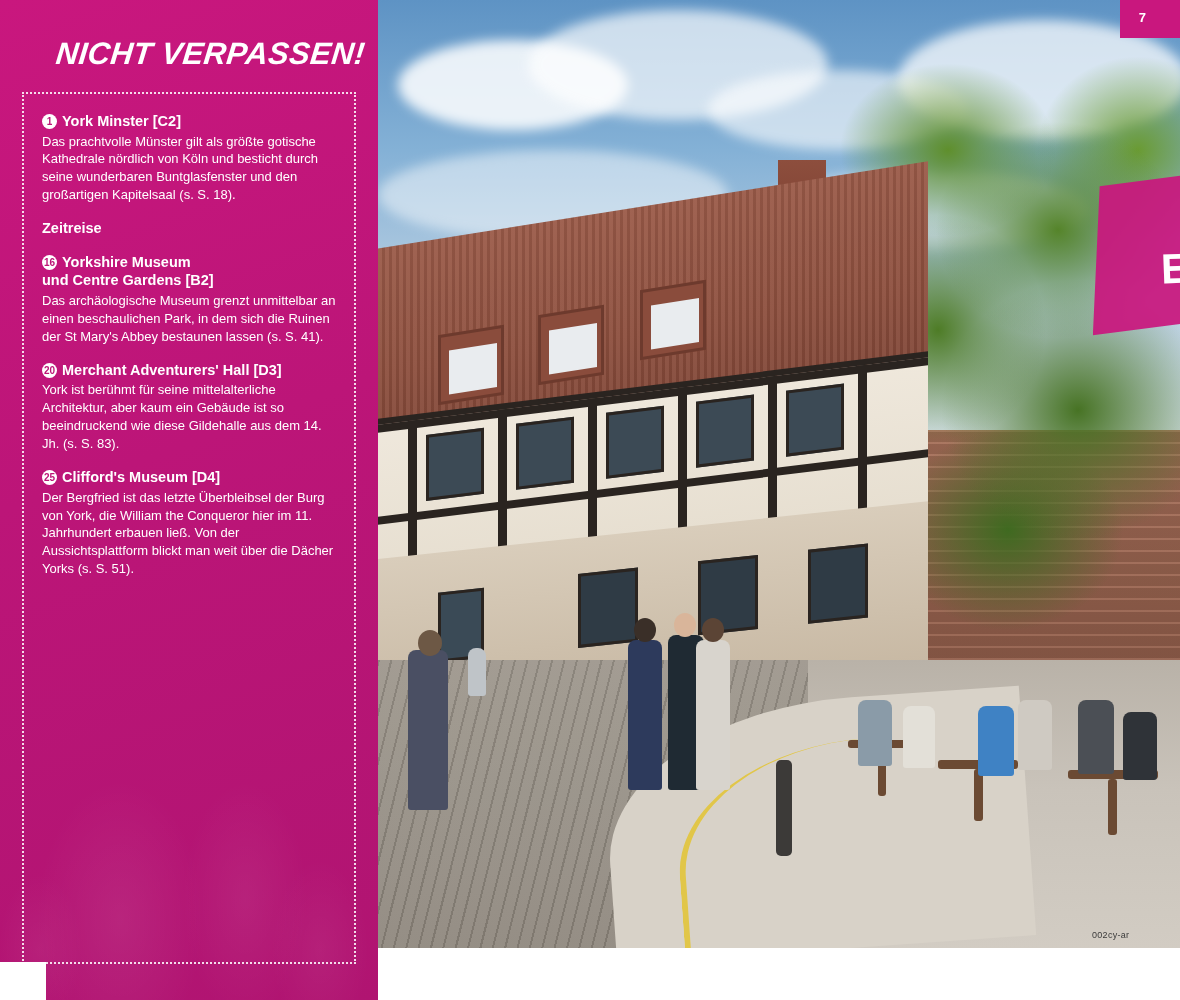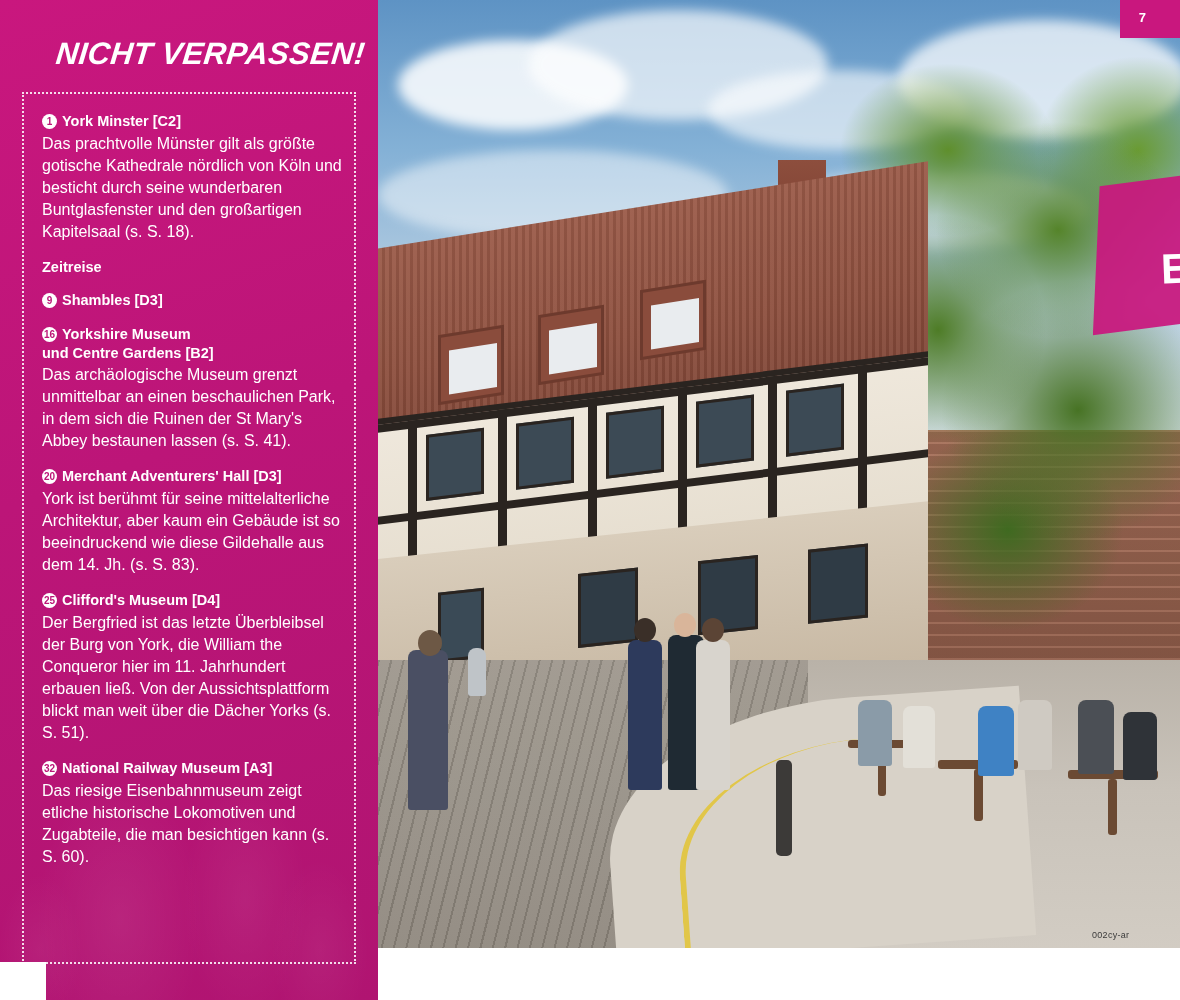--- a/index.html
+++ b/index.html
@@ -81,21 +81,21 @@
     color: #bd1577;
     font-size: 10px;
     font-weight: bold;
     line-height: 15px;
     text-align: center;
     margin-right: 5px;
     vertical-align: 1px;
   }
   .entry-body {
     color: #ffffff;
-    font-size: 16px;
+    font-size: 13px;
     line-height: 1.38;
   }
 
   
   .photo {
     position: absolute;
     left: 378px; top: 0;
     width: 802px; height: 948px;
     background: #9fb8cd;
     overflow: hidden;
@@ -325,23 +325,20 @@
         <div class="entry-body">Das prachtvolle Münster gilt als größte gotische Kathedrale nördlich von Köln und besticht durch seine wunderbaren Buntglasfenster und den großartigen Kapitelsaal (s. S. 18).</div>
       </div>
 
       <div class="entry">
         <div class="entry-head">
           <span>Zeitreise</span>
         </div>
       </div>
 
       <div class="entry">
-        <div class="entry-head">
-          <span class="num">9</span><span>Shambles [D3]</span>
-        </div>
       </div>
 
       <div class="entry">
         <div class="entry-head">
           <span class="num">16</span><span>Yorkshire Museum</span>
           <span class="sub-line">und Centre Gardens [B2]</span>
         </div>
         <div class="entry-body">Das archäologische Museum grenzt unmittelbar an einen beschaulichen Park, in dem sich die Ruinen der St Mary's Abbey bestaunen lassen (s. S. 41).</div>
       </div>
 
@@ -353,26 +350,20 @@
       </div>
 
 
       <div class="entry">
         <div class="entry-head">
           <span class="num">25</span><span>Clifford's Museum [D4]</span>
         </div>
         <div class="entry-body">Der Bergfried ist das letzte Überbleibsel der Burg von York, die William the Conqueror hier im 11. Jahrhundert erbauen ließ. Von der Aussichtsplattform blickt man weit über die Dächer Yorks (s. S. 51).</div>
       </div>
 
-      <div class="entry">
-        <div class="entry-head">
-          <span class="num">32</span><span>National Railway Museum [A3]</span>
-        </div>
-        <div class="entry-body">Das riesige Eisenbahnmuseum zeigt etliche historische Lokomotiven und Zugabteile, die man besichtigen kann (s. S. 60).</div>
-      </div>
 
     </div>
 
     <div class="left-white-strip"></div>
   </div>
 
   <div class="photo">
     <div class="photo-inner">
       <div class="sky"></div>
       <div class="cloud c1"></div>

